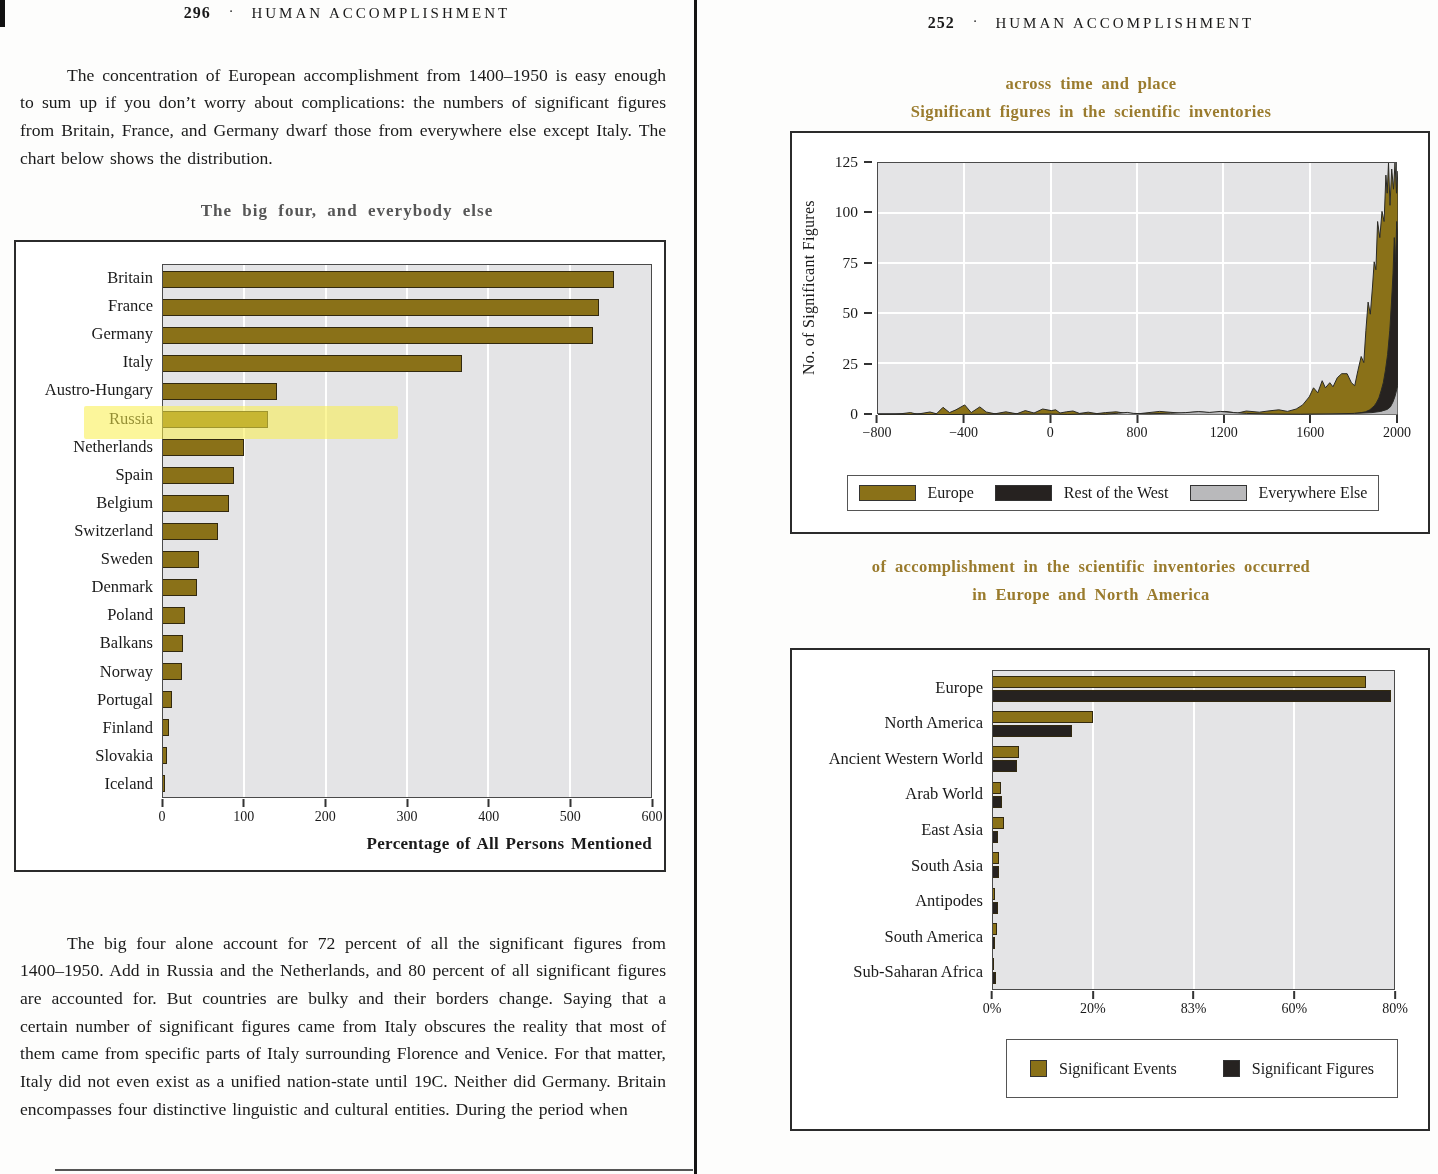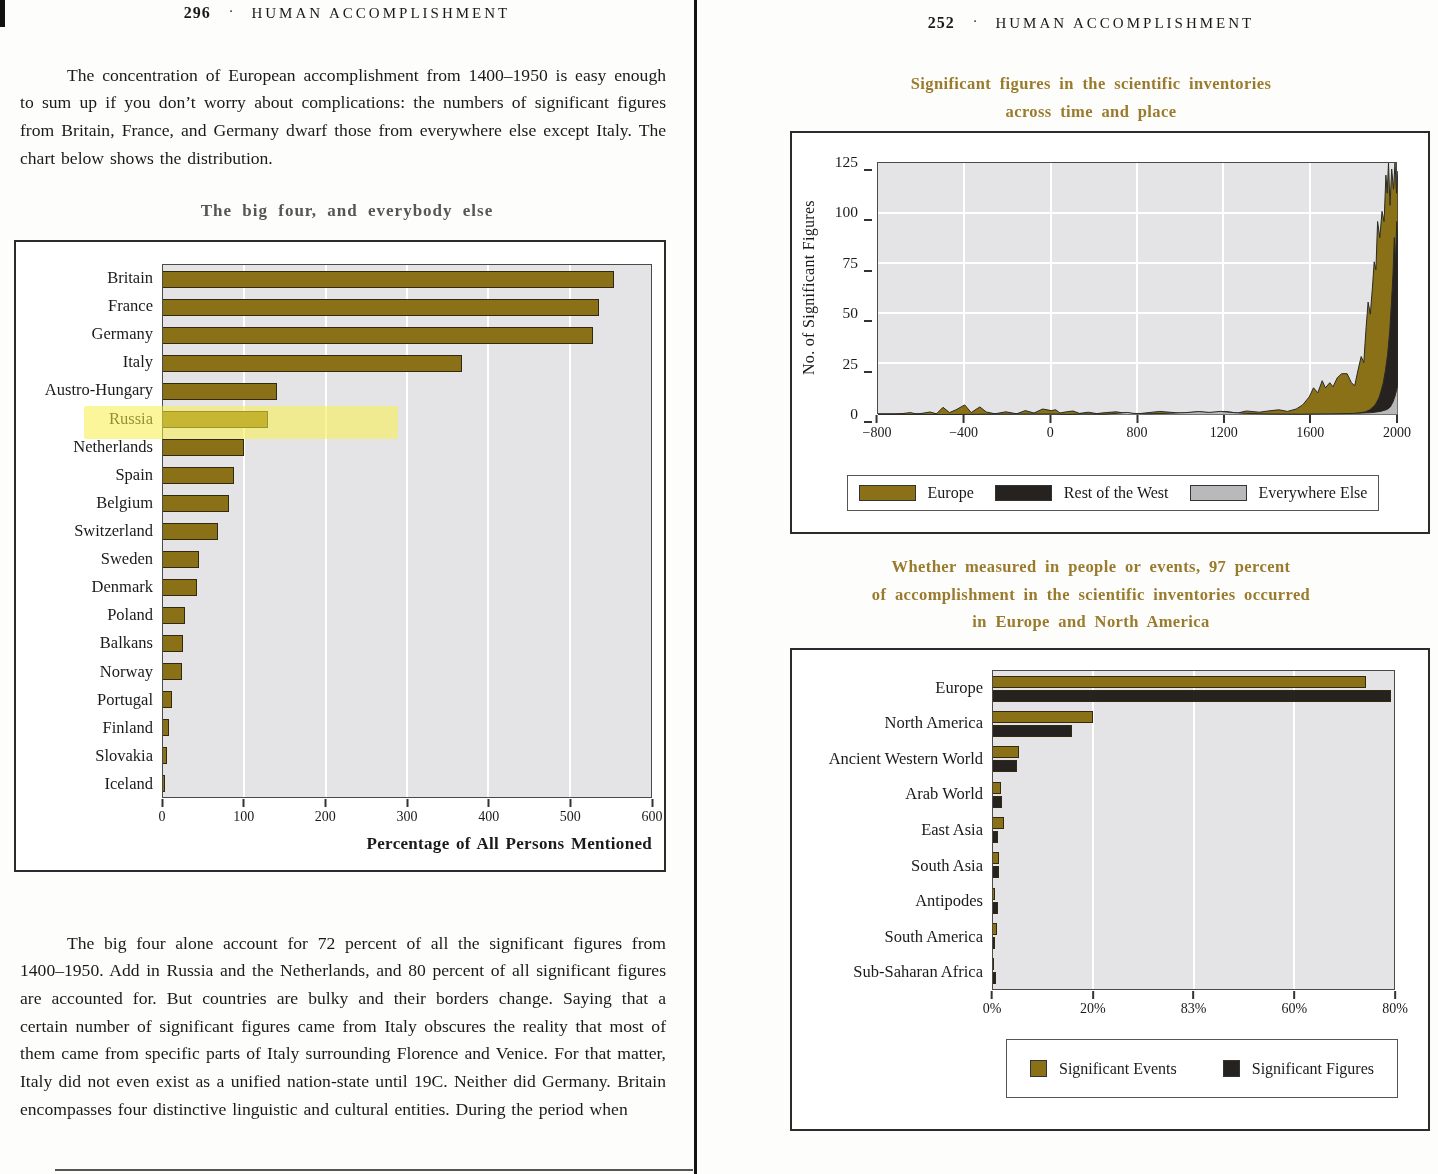--- a/index.html
+++ b/index.html
@@ -46,21 +46,21 @@
   .rowlabel{flex:1;display:flex;align-items:center;justify-content:flex-end;
     padding-right:9px;font-size:16.5px;white-space:nowrap;}
   .rows{position:absolute;inset:0;display:flex;flex-direction:column;}
   .brow{flex:1;display:flex;flex-direction:column;justify-content:center;gap:2px;}
   .bar{border:1.5px solid #32290f;box-sizing:border-box;border-left:none;}
 
   .tickrow{position:absolute;}
   .tick{position:absolute;transform:translateX(-50%);text-align:center;}
   .tickmark{width:2px;height:8px;background:#333;margin:0 auto 2px auto;}
   .ticklabel{font-size:14px;}
-  .ytick{position:absolute;transform:translateY(-50%);right:0;display:flex;align-items:flex-end;gap:6px;}
+  .ytick{position:absolute;transform:translateY(-50%);right:0;display:flex;align-items:center;gap:6px;}
   .ytick .ylab{font-size:15.5px;}
   .ytick .ymark{width:8px;height:2px;background:#333;}
 
   .axis-title{position:absolute;text-align:right;font-weight:bold;font-size:17px;letter-spacing:.3px;word-spacing:2px;}
   .yaxis-title{
     position:absolute;writing-mode:vertical-rl;transform:rotate(180deg);
     font-size:16px;letter-spacing:.3px;text-align:center;
   }
 
   .legendbox{position:absolute;border:1.5px solid #555;background:#fff;
@@ -220,22 +220,22 @@
 <div id="bottom-hairline"></div>
 
 <div class="page" id="right-page">
   <div class="running-head" style="top:14px;left:55px;width:678px;position:absolute;">
     <span class="pageno">252</span>
     <span class="dot">·</span>
     <span class="booktitle">HUMAN ACCOMPLISHMENT</span>
   </div>
 
   <div class="gold-title" style="top:70px;left:55px;width:678px;">
+    <div>across time and place</div>
     <div>Significant figures in the scientific inventories</div>
-    <div>across time and place</div>
   </div>
 
   <div class="figbox" id="figbox-area" style="left:93px;top:131px;width:636px;height:399px;">
     <div class="yaxis-title" style="left:8px;top:29px;height:252px;">No. of Significant Figures</div>
     <div id="area-yticks" style="position:absolute;left:0;top:29px;width:80px;height:252px;">
         <div class="ytick" style="top:0%;">
           <div class="ylab">125</div>
           <div class="ymark"></div>
         </div>
         <div class="ytick" style="top:20%;">
@@ -317,21 +317,20 @@
           <div>Rest of the West</div>
         </div>
         <div class="legend-item">
           <div class="swatch" style="width:57px;height:16px;background:#b9b9bb;"></div>
           <div>Everywhere Else</div>
         </div>
       </div>
   </div>
 
   <div class="gold-title" style="top:553px;left:55px;width:678px;">
-    <div>Whether measured in people or events, 97 percent</div>
     <div>of accomplishment in the scientific inventories occurred</div>
     <div>in Europe and North America</div>
   </div>
 
   <div class="figbox" id="figbox-regions" style="left:93px;top:648px;width:636px;height:479px;">
     <div class="rowlabels" id="rg-labels" style="left:0;top:20px;width:200px;height:320px;">
         <div class="rowlabel">Europe</div>
         <div class="rowlabel">North America</div>
         <div class="rowlabel">Ancient Western World</div>
         <div class="rowlabel">Arab World</div>

